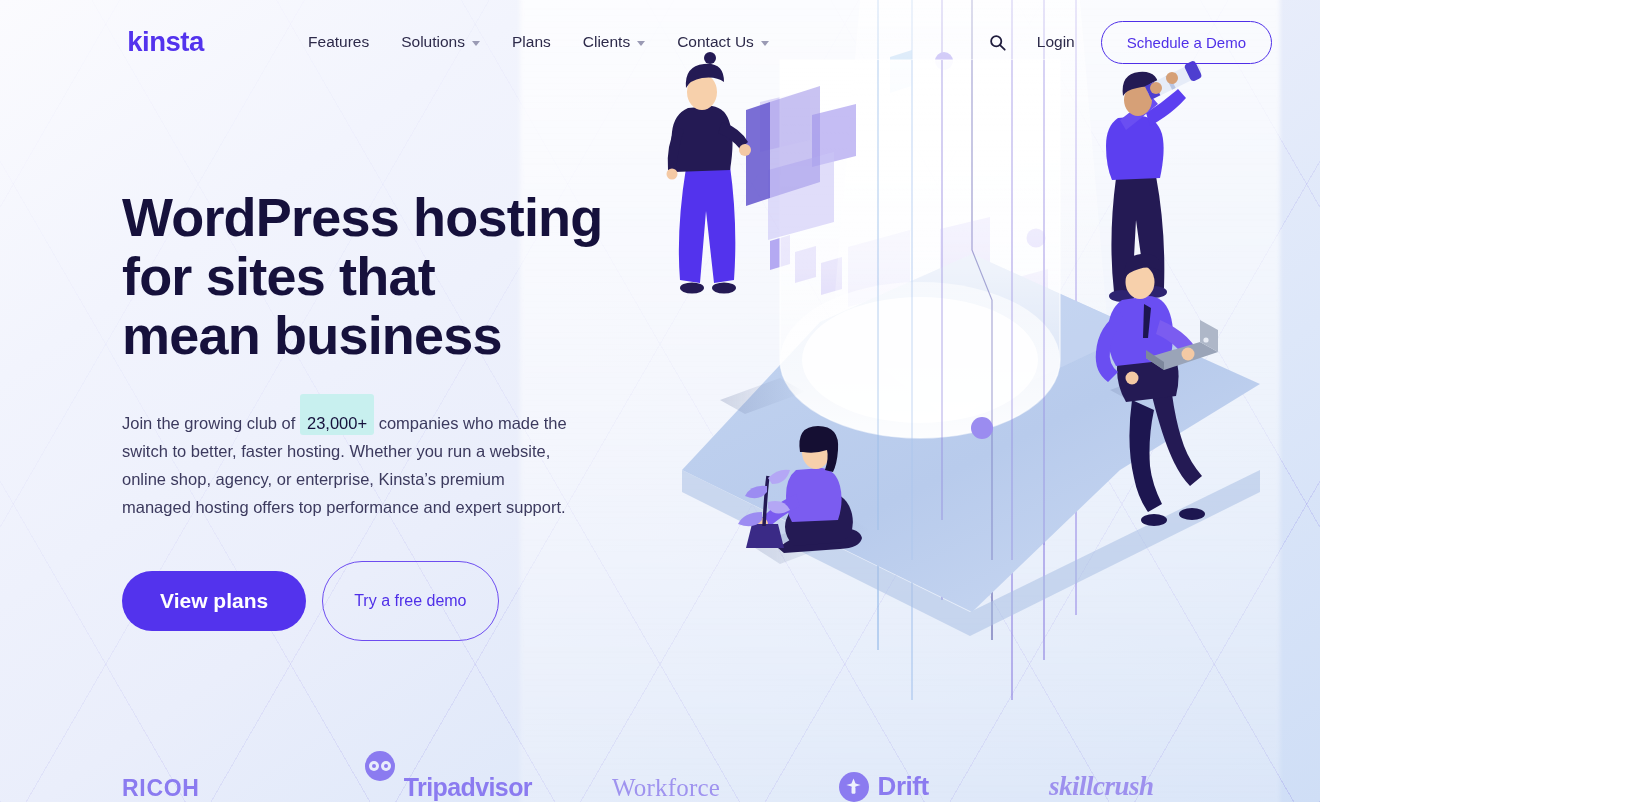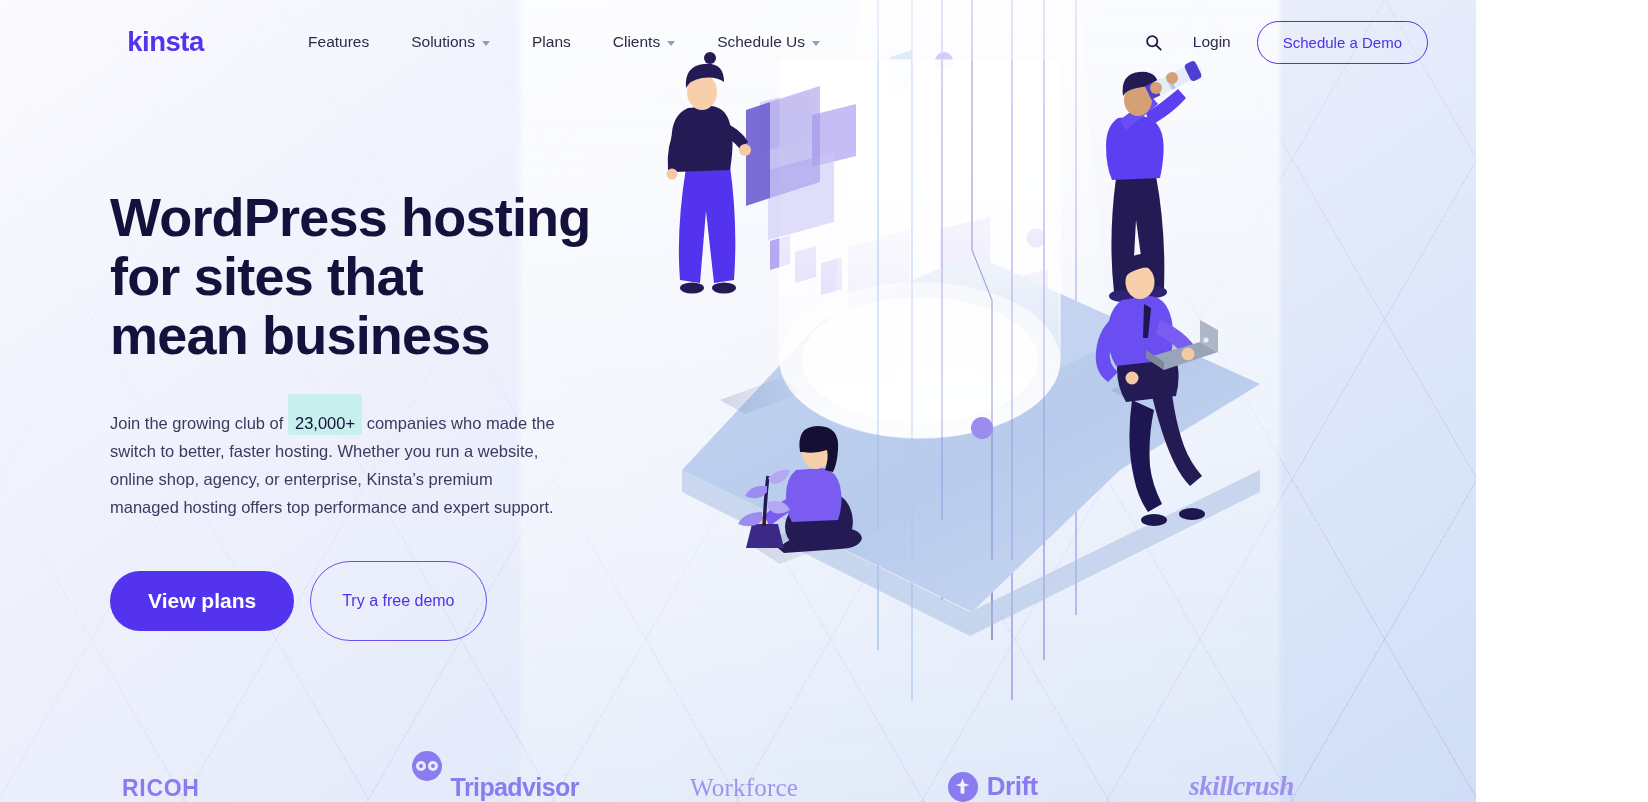--- a/index.html
+++ b/index.html
@@ -7,21 +7,21 @@
 
   html, body {
     width: 1648px;
     height: 802px;
     overflow: hidden;
     font-family: "Liberation Sans", sans-serif;
   }
 
   .page {
     position: relative;
-    width: 1476px;
+    width: 1320px;
     height: 802px;
     background: linear-gradient(145deg, #fbfbfe 0%, #f2f4fd 22%, #eaeefb 48%, #dde7f9 72%, #cfdef6 100%);
     overflow: hidden;
   }
 
   
   .iso-grid {
     position: absolute;
     inset: 0;
     pointer-events: none;
@@ -61,21 +61,21 @@
     text-transform: lowercase;
     font-stretch: condensed;
     transform: scaleX(1.02);
     cursor: pointer;
     user-select: none;
   }
 
   .nav {
     display: flex;
     align-items: center;
-    gap: 42px;
+    gap: 32px;
     margin-left: 105px;
   }
 
   .nav-item {
     display: flex;
     align-items: center;
     gap: 7px;
     font-size: 15.5px;
     color: #2d2a4a;
     cursor: pointer;
@@ -118,21 +118,21 @@
     padding: 12px 25px;
     background: transparent;
     cursor: pointer;
     white-space: nowrap;
     font-family: "Liberation Sans", sans-serif;
   }
 
   
   .hero {
     position: absolute;
-    left: 110px;
+    left: 122px;
     top: 188px;
     width: 580px;
     z-index: 30;
   }
 
   .hero h1 {
     font-size: 54px;
     line-height: 1.09;
     font-weight: 800;
     color: #16113c;
@@ -462,21 +462,21 @@
         <span class="caret"></span>
       </div>
       <div class="nav-item">
         <span>Plans</span>
       </div>
       <div class="nav-item">
         <span>Clients</span>
         <span class="caret"></span>
       </div>
       <div class="nav-item">
-        <span>Schedule Us</span>
+        <span>Contact Us</span>
         <span class="caret"></span>
       </div>
     </nav>
 
     <div class="header-right">
       <div class="search-btn">
         <svg width="17" height="17" viewBox="0 0 20 20" fill="none" stroke="currentColor" stroke-width="2.1">
           <circle cx="8.5" cy="8.5" r="6"></circle>
           <line x1="13" y1="13" x2="18.5" y2="18.5" stroke-linecap="round"></line>
         </svg>

